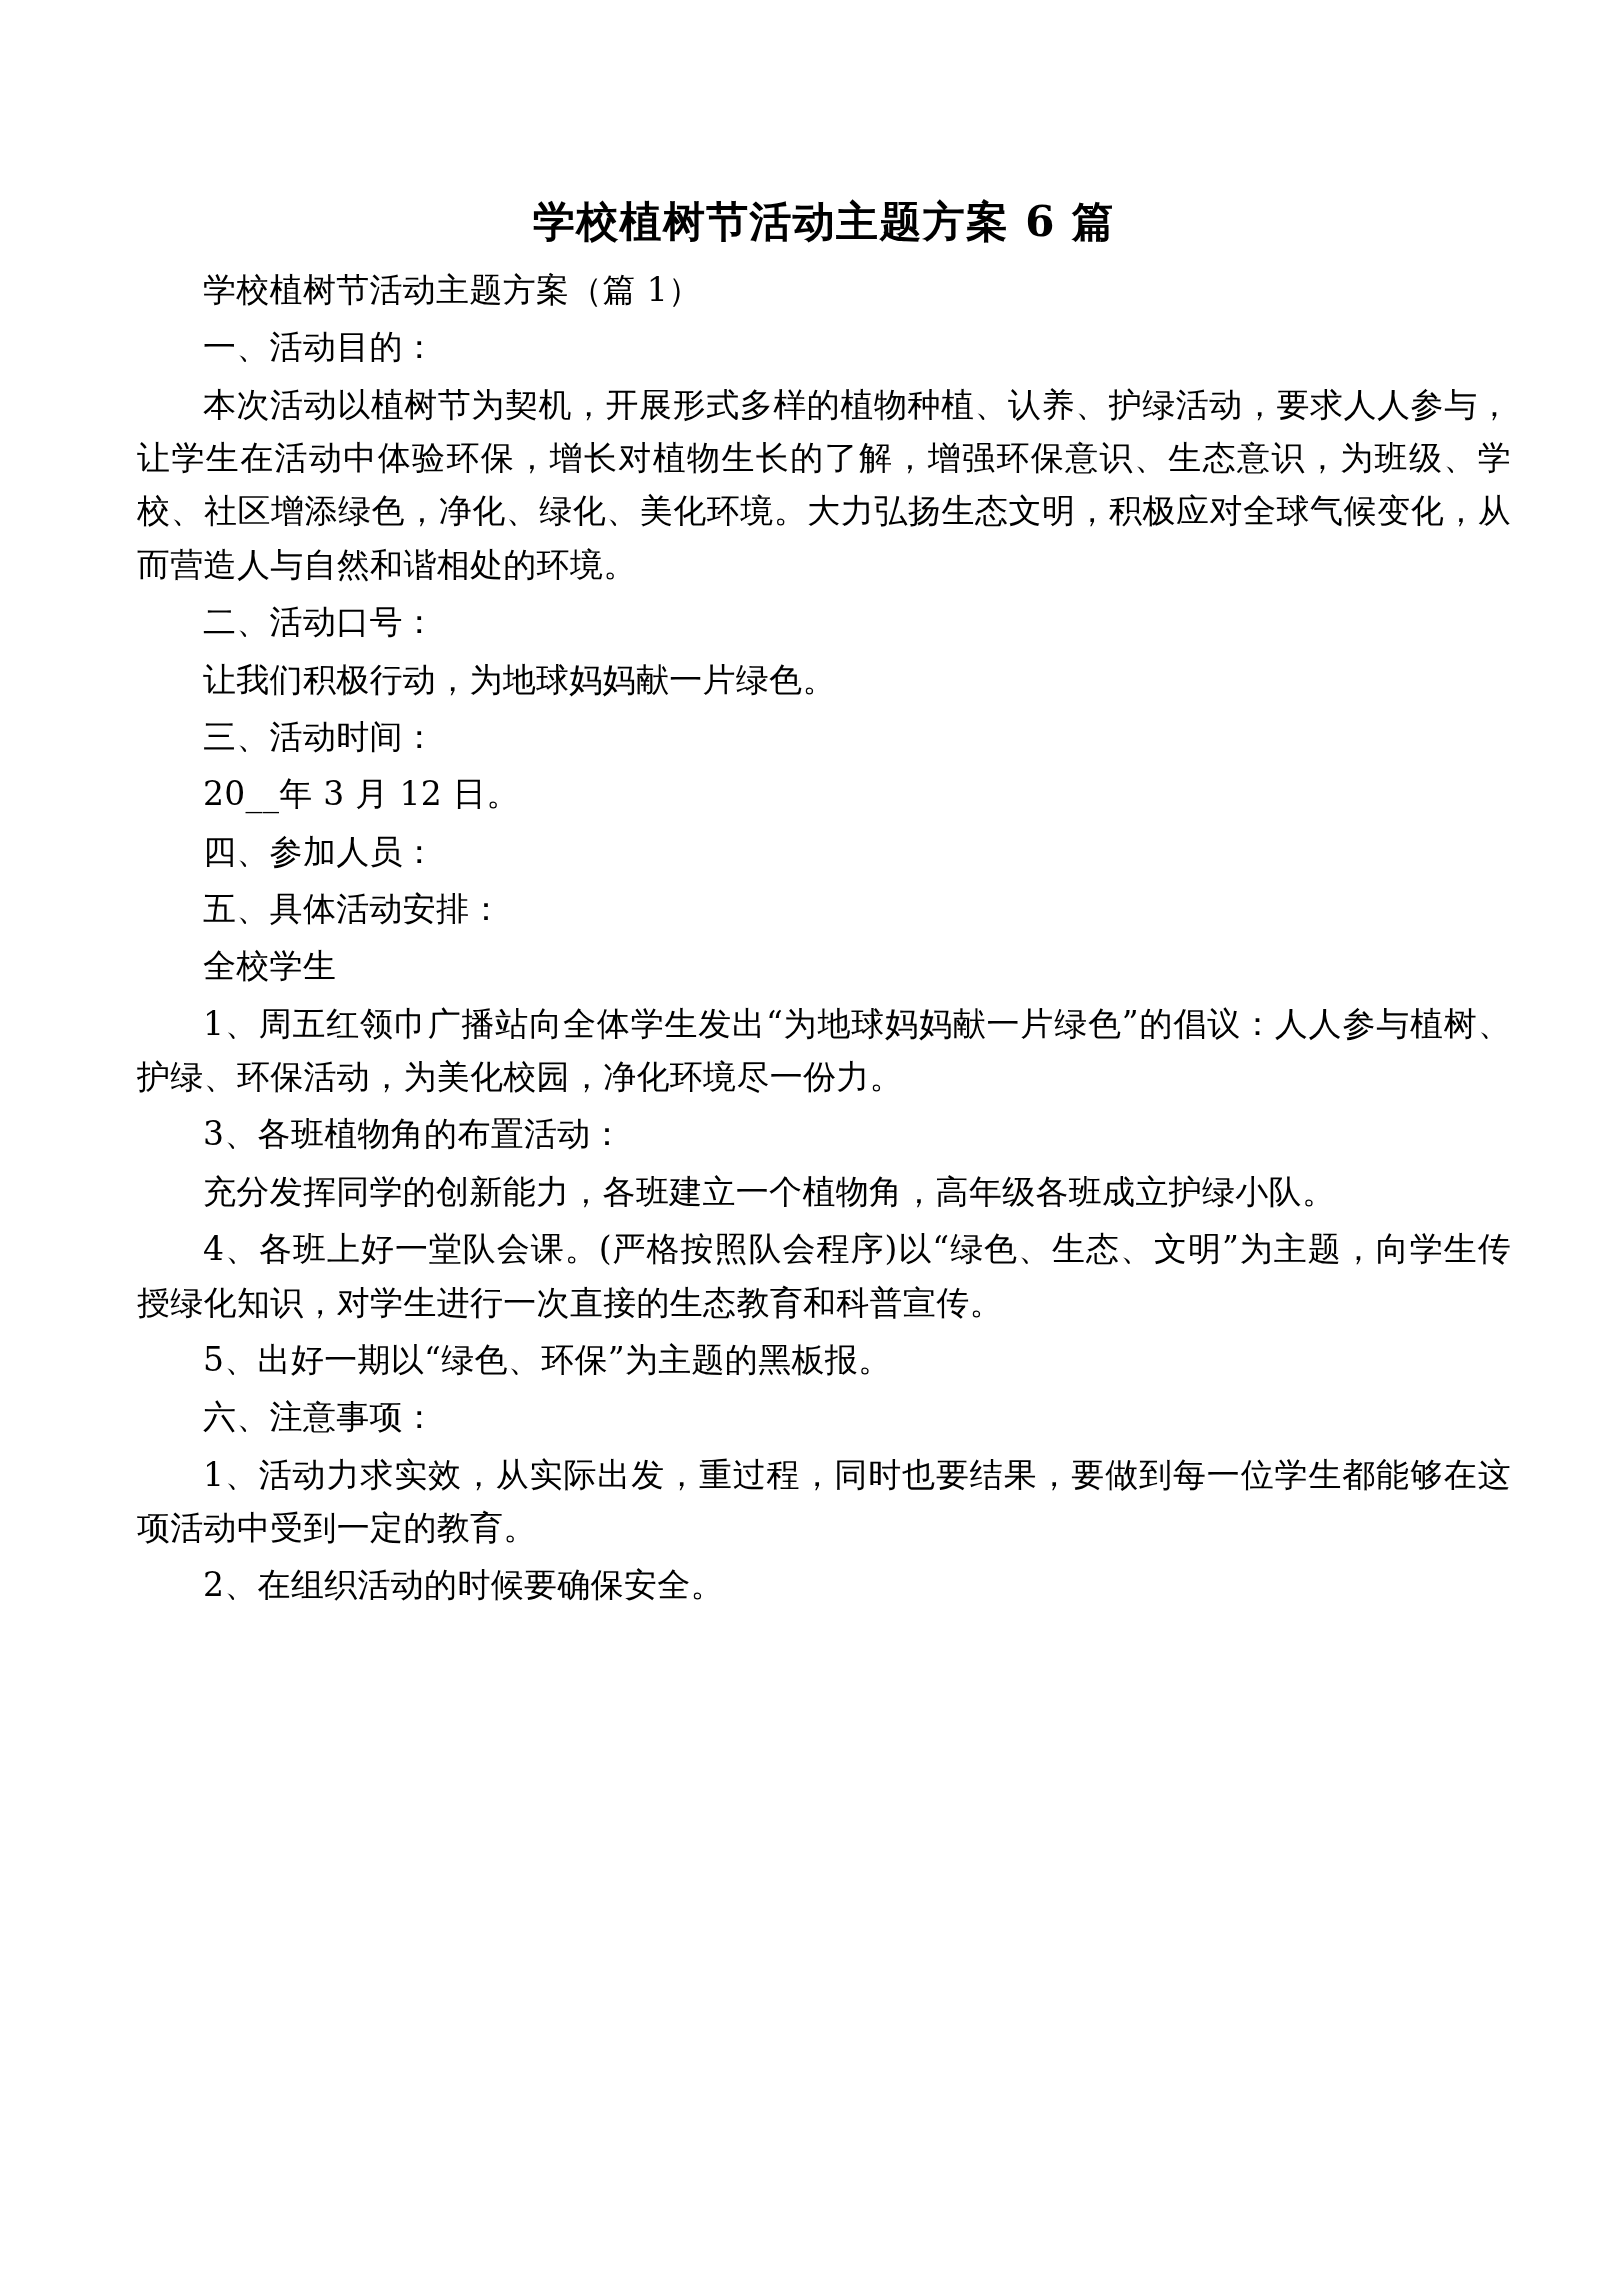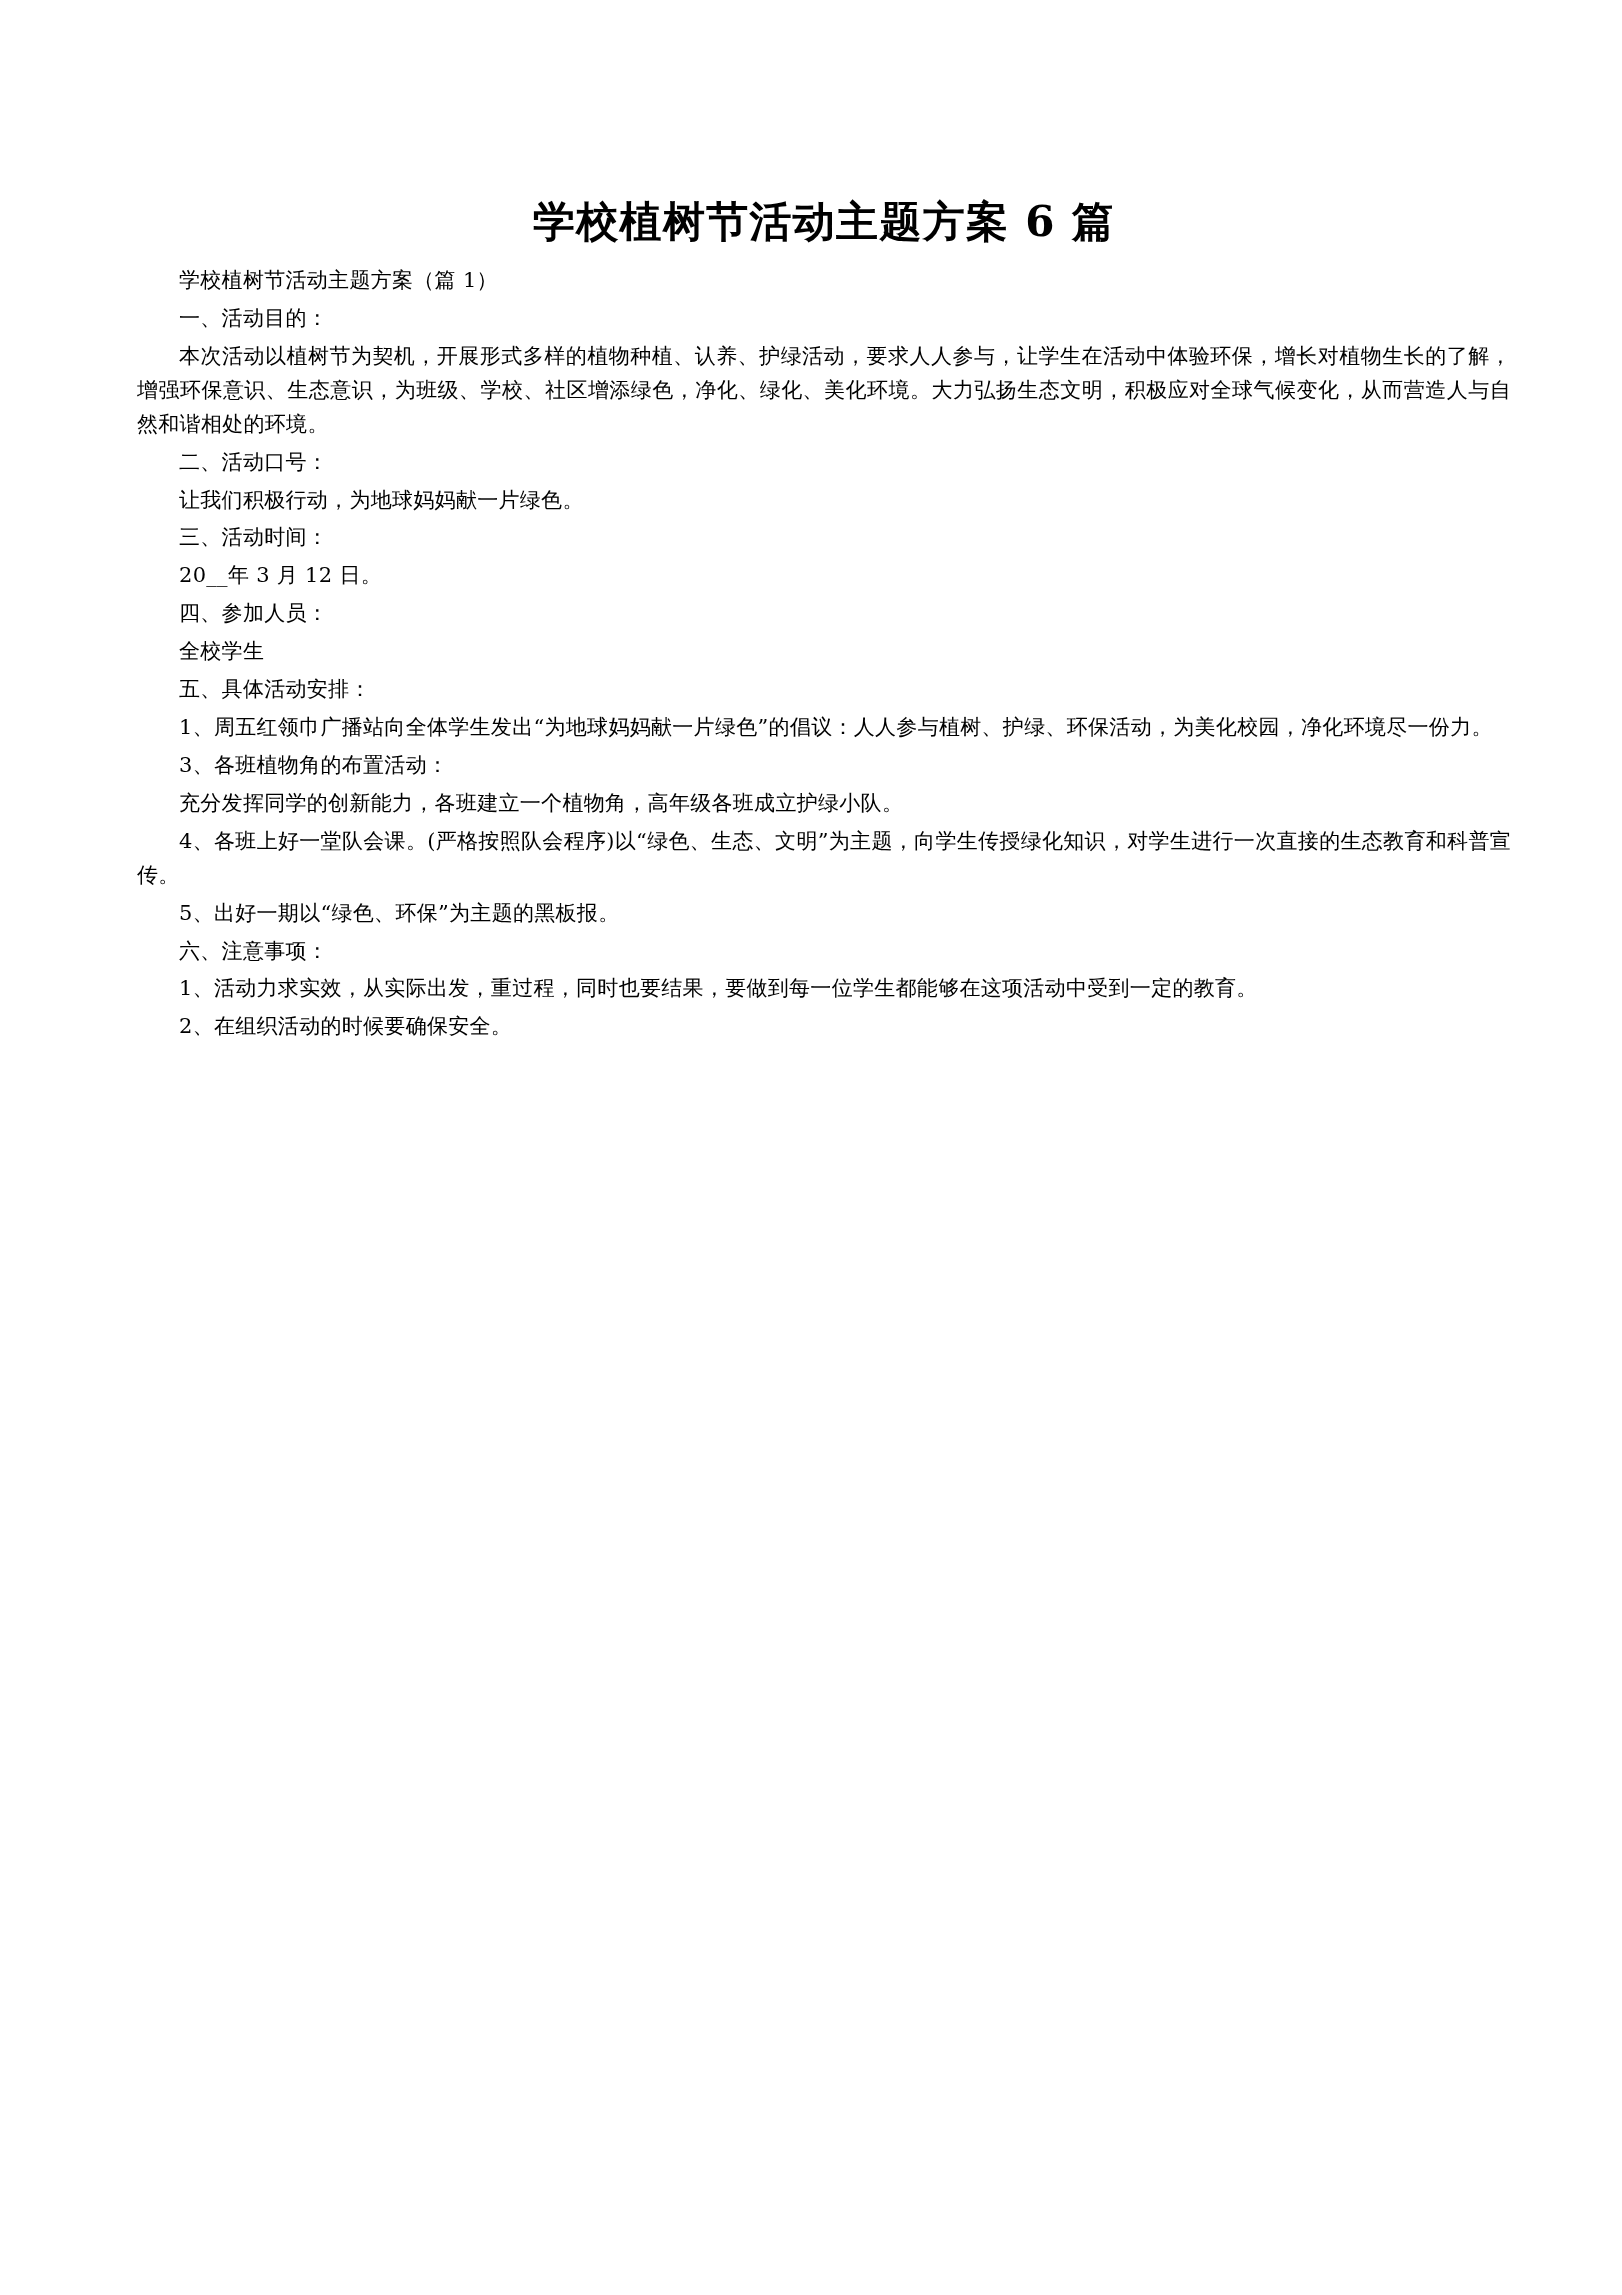--- a/index.html
+++ b/index.html
@@ -34,21 +34,21 @@
   .body-block {
     font-size: 26px;
     line-height: 1.62;
     text-align: justify;
     text-justify: inter-ideograph;
     letter-spacing: 0.3px;
     margin: 0;
   }
   p.para {
     margin: 0 0 3.9px 0;
-    font-size: 21px;
+    font-size: 33px;
     line-height: 1.62;
     text-align: justify;
     text-justify: inter-ideograph;
     letter-spacing: 0.3px;
     white-space: pre-wrap;
   }
   p.indent {
     text-indent: 2em;
   }
 </style>
@@ -61,22 +61,22 @@
 
   <div class="body-block">
       <p class="para indent">学校植树节活动主题方案（篇 1）</p>
       <p class="para indent">一、活动目的：</p>
       <p class="para indent">本次活动以植树节为契机，开展形式多样的植物种植、认养、护绿活动，要求人人参与，让学生在活动中体验环保，增长对植物生长的了解，增强环保意识、生态意识，为班级、学校、社区增添绿色，净化、绿化、美化环境。大力弘扬生态文明，积极应对全球气候变化，从而营造人与自然和谐相处的环境。</p>
       <p class="para indent">二、活动口号：</p>
       <p class="para indent">让我们积极行动，为地球妈妈献一片绿色。</p>
       <p class="para indent">三、活动时间：</p>
       <p class="para indent">20__年 3 月 12 日。</p>
       <p class="para indent">四、参加人员：</p>
+      <p class="para indent">五、具体活动安排：</p>
       <p class="para indent">全校学生</p>
-      <p class="para indent">五、具体活动安排：</p>
       <p class="para indent">1、周五红领巾广播站向全体学生发出“为地球妈妈献一片绿色”的倡议：人人参与植树、护绿、环保活动，为美化校园，净化环境尽一份力。</p>
       <p class="para indent">3、各班植物角的布置活动：</p>
       <p class="para indent">充分发挥同学的创新能力，各班建立一个植物角，高年级各班成立护绿小队。</p>
       <p class="para indent">4、各班上好一堂队会课。(严格按照队会程序)以“绿色、生态、文明”为主题，向学生传授绿化知识，对学生进行一次直接的生态教育和科普宣传。</p>
       <p class="para indent">5、出好一期以“绿色、环保”为主题的黑板报。</p>
       <p class="para indent">六、注意事项：</p>
       <p class="para indent">1、活动力求实效，从实际出发，重过程，同时也要结果，要做到每一位学生都能够在这项活动中受到一定的教育。</p>
       <p class="para indent">2、在组织活动的时候要确保安全。</p>
     </div>
 

